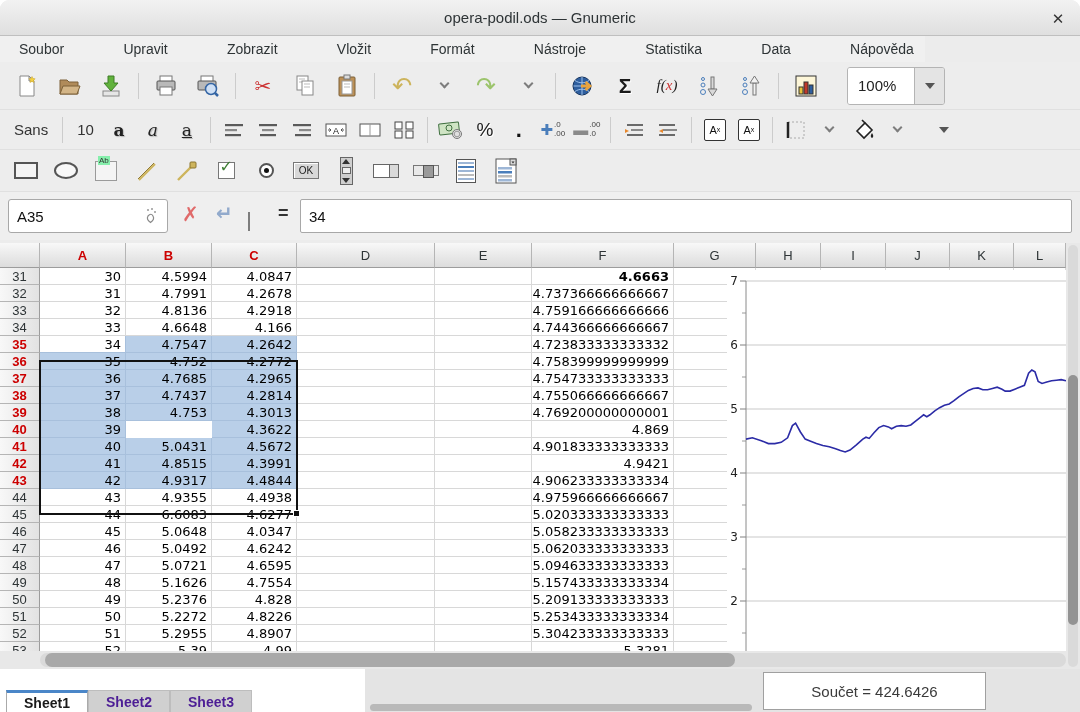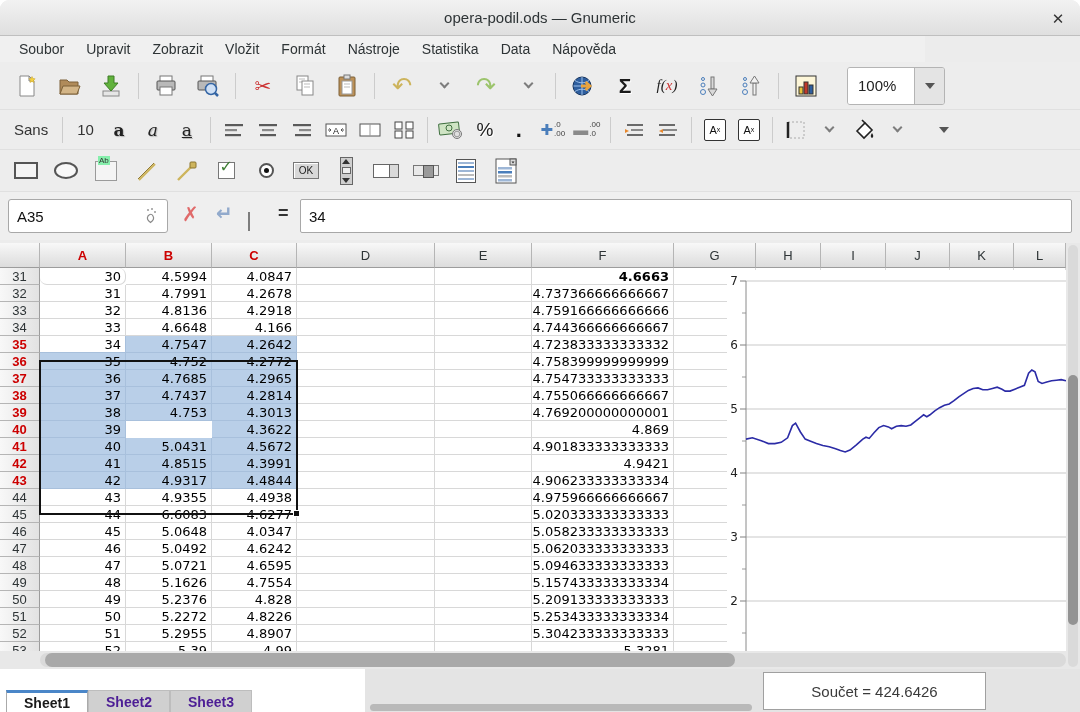--- a/index.html
+++ b/index.html
@@ -9,21 +9,21 @@
     border-radius:9px 9px 0 0;}
   
   .titlebar{position:absolute;left:0;top:0;width:1080px;height:36px;
     background:linear-gradient(#f2f2f2,#dfdfdf);border-bottom:1px solid #bfbfbf;
     display:flex;align-items:center;justify-content:center;border-radius:9px 9px 0 0;}
   .titlebar .title{font-size:15px;color:#2e3436;}
   .close-btn{position:absolute;right:12px;top:9px;width:20px;height:20px;display:flex;
     align-items:center;justify-content:center;font-size:15px;color:#333;cursor:default;}
   
   .menubar{position:absolute;left:0;top:36px;width:925px;height:26px;background:#f0f0f0;
-    display:flex;align-items:center;padding-left:8px;}
+    display:flex;align-items:center;padding-left:8px;justify-content:space-between;}
   .menu-item{font-size:14px;color:#2e3436;padding:3px 11px;}
   
   .tb{position:absolute;left:0;width:1080px;background:#ededed;display:flex;align-items:center;padding-left:6px;}
   .tb1{top:62px;height:48px;border-bottom:1px solid #e0e0e0;}
   .tb2{top:110px;height:40px;border-bottom:1px solid #e0e0e0;}
   .tb3{top:150px;height:42px;border-bottom:1px solid #e0e0e0;}
   .tbtn{height:36px;min-width:36px;display:flex;align-items:center;justify-content:center;
     margin:0 3px;border-radius:3px;position:relative;}
   .tb2 .tbtn{height:30px;min-width:30px;margin:0 2px;}
   .tb3 .tbtn{height:34px;min-width:34px;}
@@ -499,21 +499,21 @@
         <div class="colh" style="width: 142px;">F</div>
         <div class="colh" style="width: 82px;">G</div>
         <div class="colh" style="width: 65px;">H</div>
         <div class="colh" style="width: 65px;">I</div>
         <div class="colh" style="width: 64px;">J</div>
         <div class="colh" style="width: 64px;">K</div>
         <div class="colh" style="width: 52px;">L</div>
       </div>
       <div class="grow">
         <div class="rowh">31</div>
-        <div class="gcell" style="width: 86px; border-radius: 7px;">30</div>
+        <div class="gcell" style="width: 86px;">30</div>
         <div class="gcell" style="width: 86px;">4.5994</div>
         <div class="gcell" style="width: 85px;">4.0847</div>
         <div class="gcell" style="width: 138px;"></div>
         <div class="gcell" style="width: 97px;"></div>
         <div class="gcell" style="width: 142px; font-weight: bold;">4.6663</div>
         <div class="gcell" style="width: 82px;"></div>
         <div class="gcell" style="width: 65px;"></div>
         <div class="gcell" style="width: 65px;"></div>
         <div class="gcell" style="width: 64px;"></div>
         <div class="gcell" style="width: 64px;"></div>

